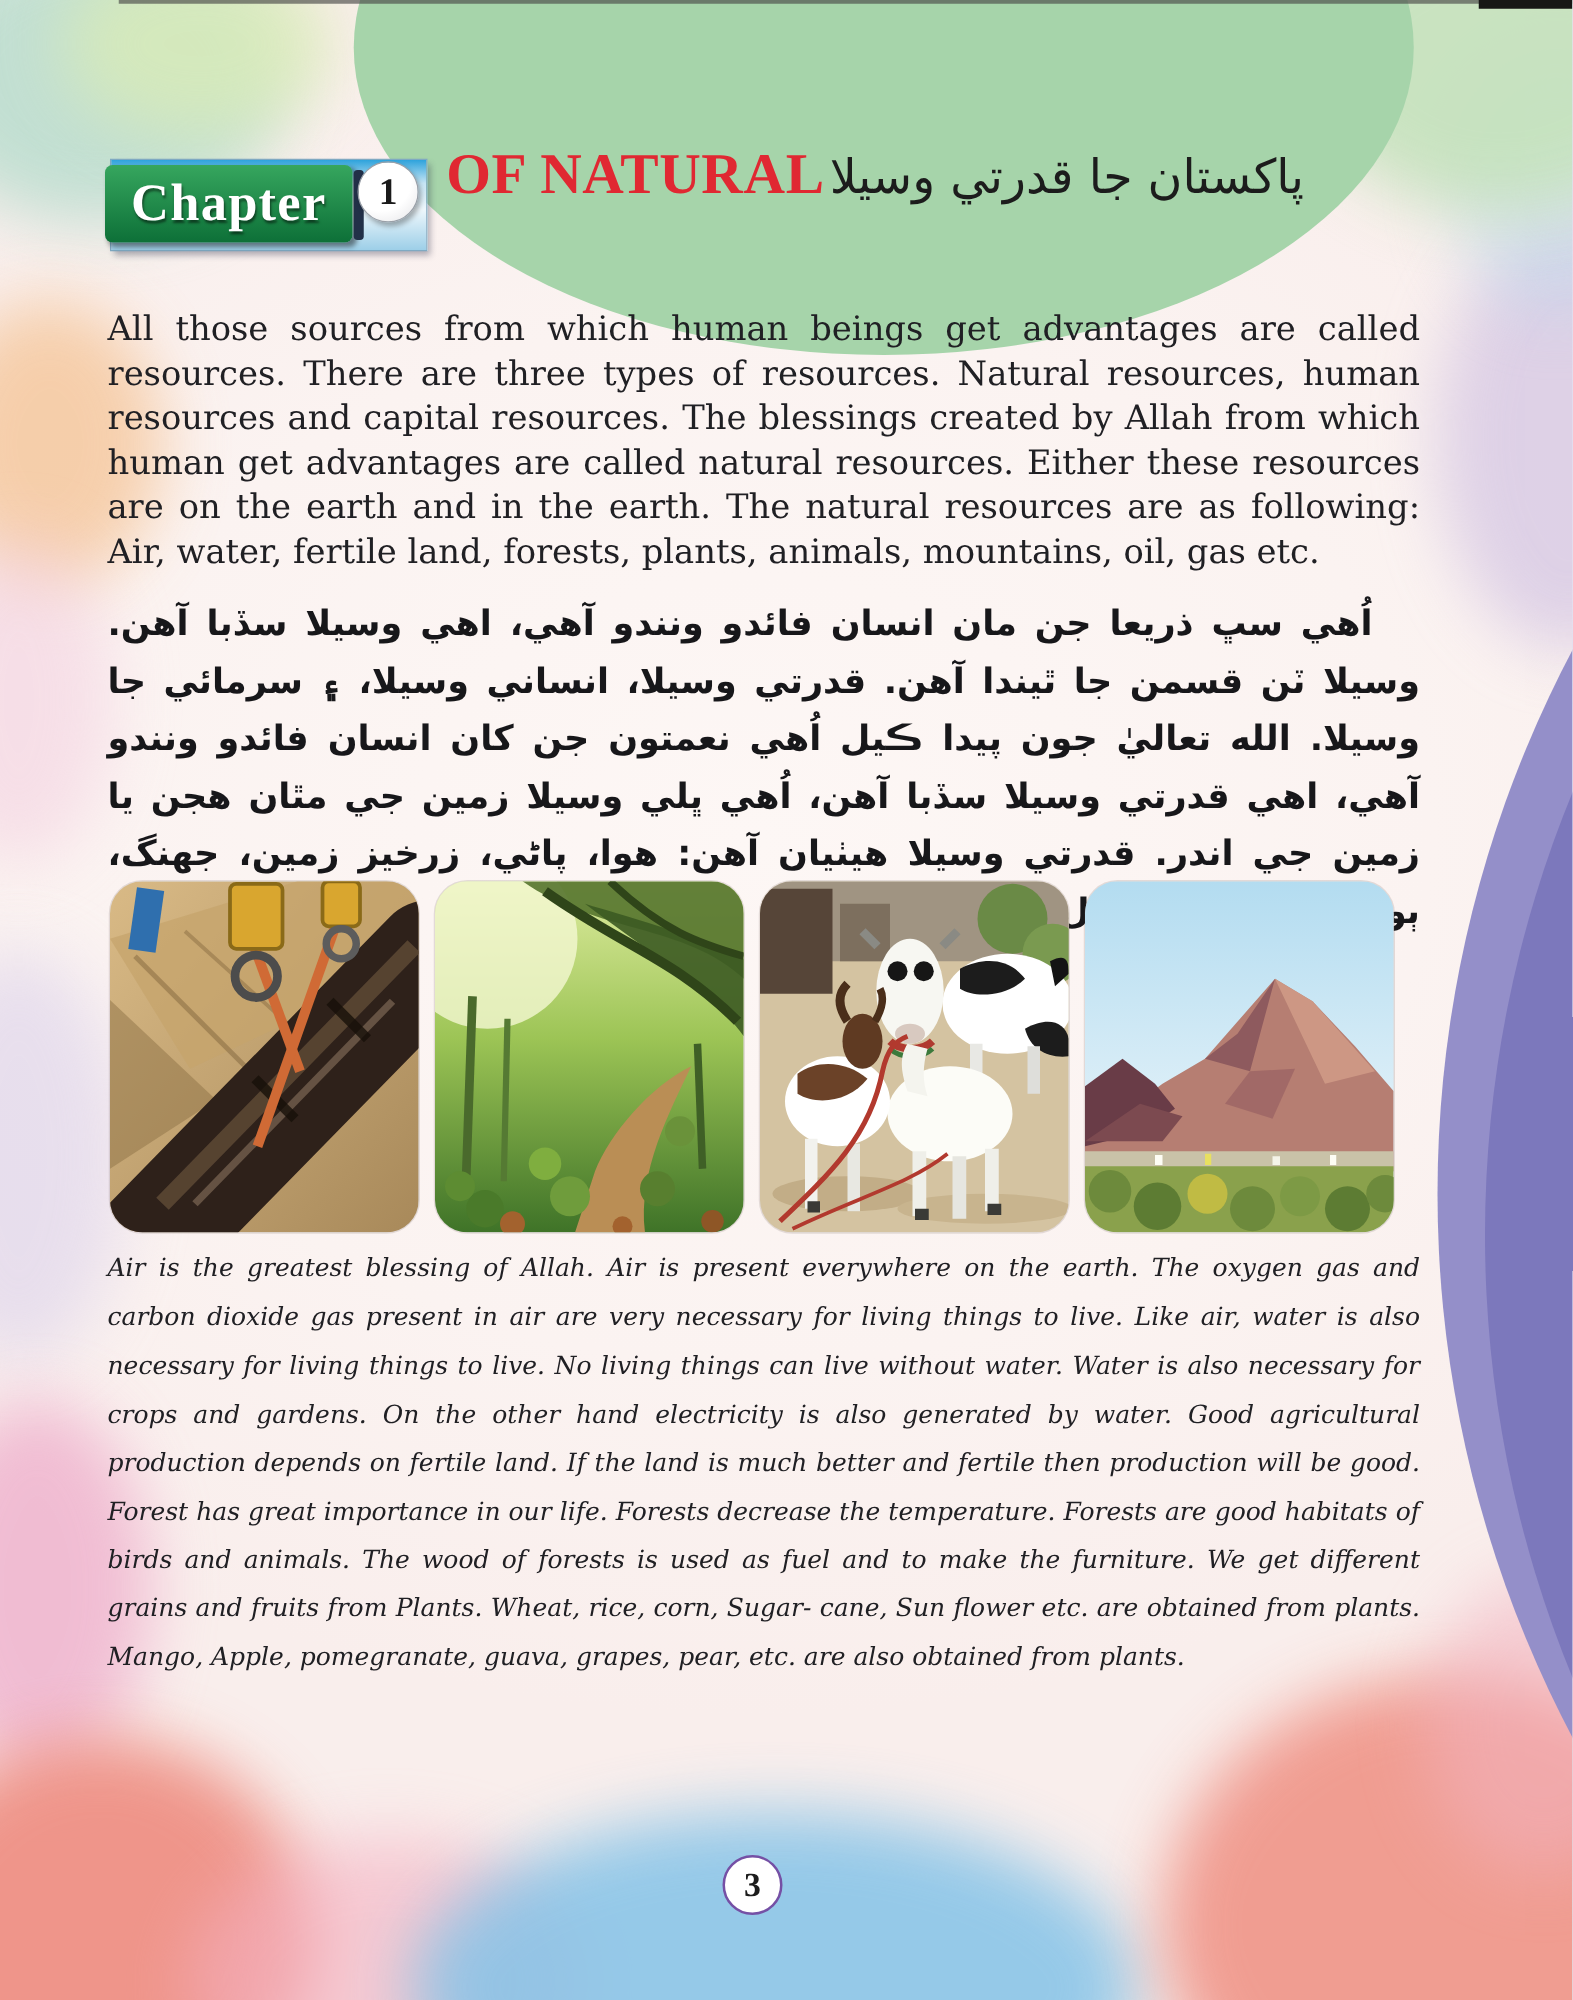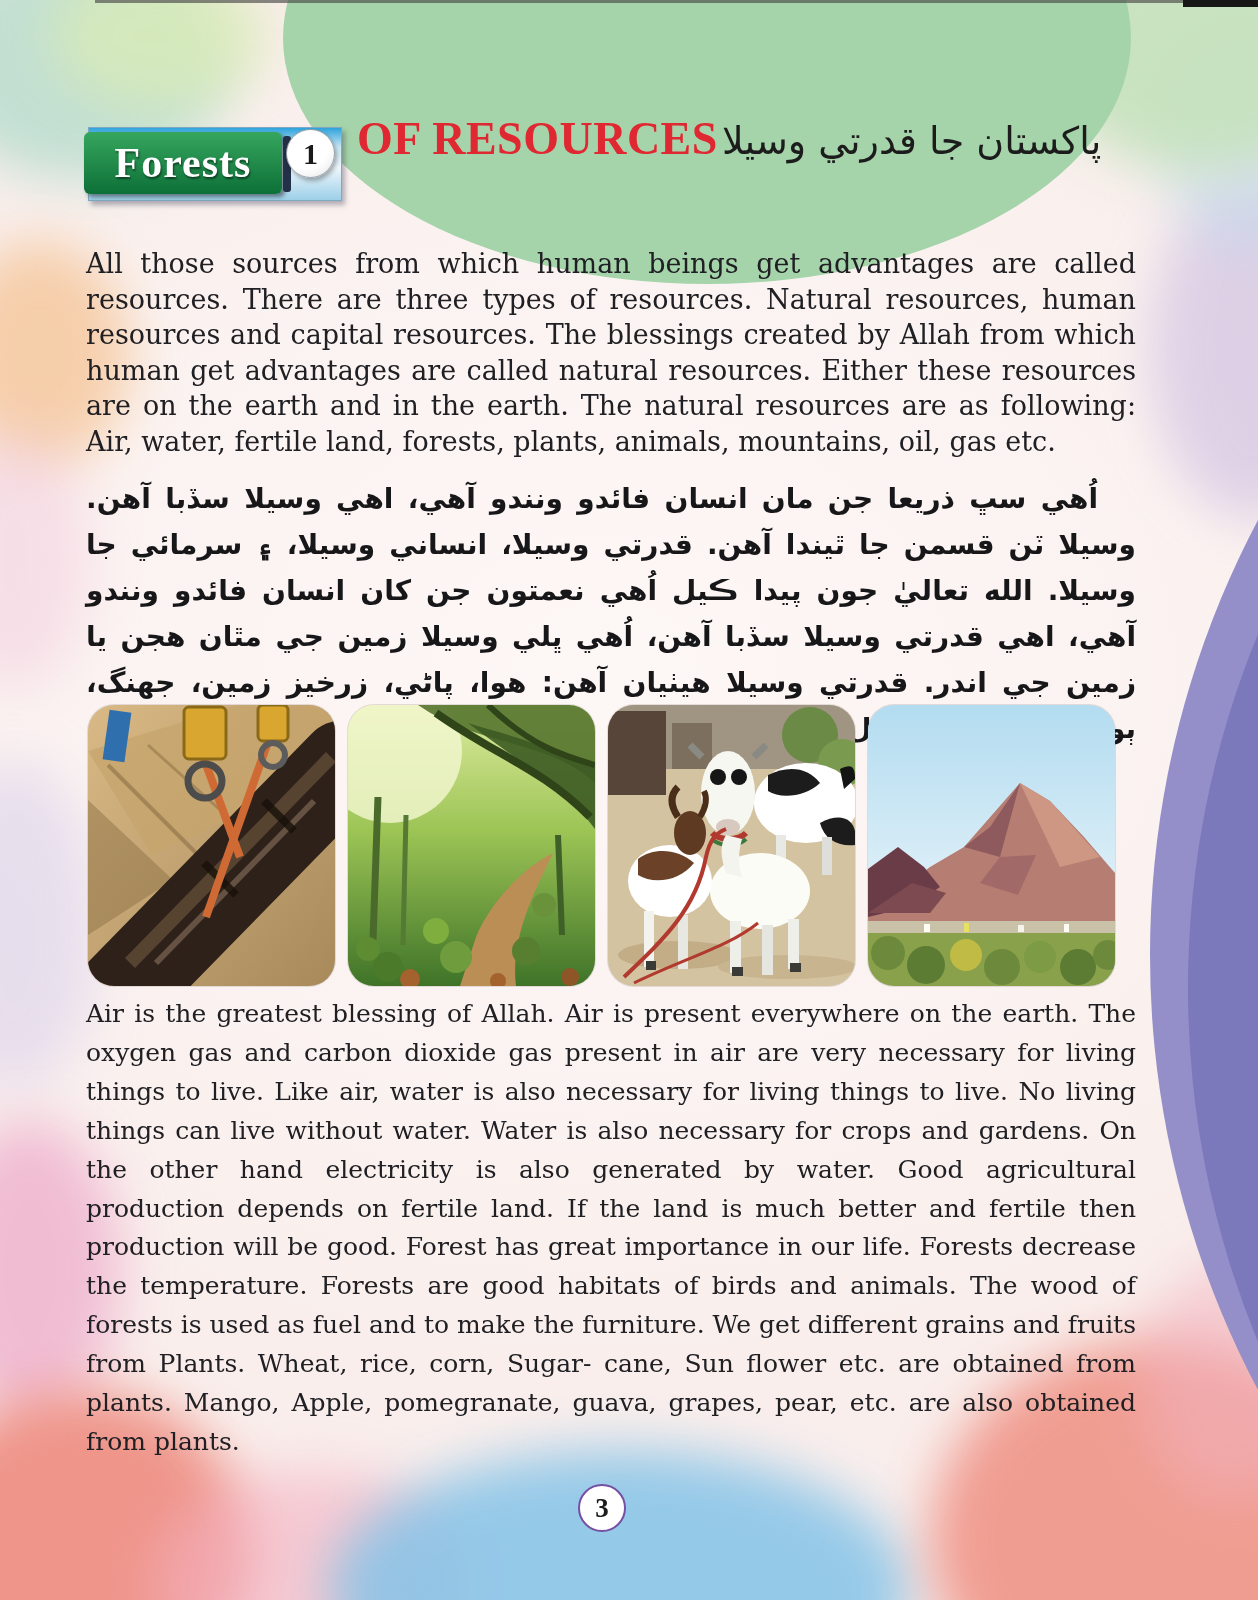--- a/index.html
+++ b/index.html
@@ -51,21 +51,21 @@
   .title { position:absolute; left:357px; top:105px; width:800px;
     font-family:"Liberation Serif",serif; font-weight:bold; line-height:68px; }
   .title .red { color:#e02832; font-size:46px; letter-spacing:.5px; }
   .title .urdu { color:#1c1c1c; font-size:38px; font-family:"DejaVu Sans",sans-serif; font-weight:normal; }
 
   
   .para { position:absolute; left:86px; width:1050px; text-align:justify; color:#202024; }
   .para-en1 { top:246px; font-size:27px; line-height:35.5px; }
   .para-sd  { top:476px; font-size:28px; line-height:46px; direction:rtl;
     font-family:"DejaVu Sans",sans-serif; font-weight:bold; text-indent:38px; color:#17171a; }
-  .para-en2 { top:995px; font-size:25px; line-height:38.9px; }
+  .para-en2 { top:995px; font-size:20px; line-height:38.9px;font-style:italic; }
 
   
   .photos { position:absolute; left:88px; top:705px; display:flex; gap:13px; }
   .photo { width:247px; height:281px; border-radius:26px; overflow:hidden;
     box-shadow:0 0 0 1px rgba(90,70,60,.15); background:#ddd; }
   .photo svg { display:block; }
 
   
   .purple-outer { position:absolute; left:1150px; top:25px; width:1860px; height:1860px;
     border-radius:50%; background:#948fc9; }
@@ -102,30 +102,30 @@
   <div class="wash w-r-pink"></div>
 
   <div class="green-arc"></div>
   <div class="purple-outer"></div>
   <div class="purple-inner"></div>
   <div class="top-line"></div>
   <div class="top-line-dark"></div>
 
   <div class="badge-outer"></div>
   <div class="badge-green">
-    <span>Forests</span>
+    <span>Chapter</span>
   </div>
   <div class="badge-bar"></div>
   <div class="badge-circle">
     <span>1</span>
   </div>
 
   <div class="title">
     <div>
-      <span class="red">OF RESOURCES</span>
+      <span class="red">OF NATURAL</span>
       <span class="urdu">پاکستان جا قدرتي وسيلا</span>
     </div>
   </div>
 
   <div class="para para-en1">All those sources from which human beings get advantages are called resources. There are three types of resources. Natural resources, human resources and capital resources. The blessings created by Allah from which human get advantages are called natural resources. Either these resources are on the earth and in the earth. The natural resources are as following:  Air, water, fertile land, forests, plants, animals, mountains, oil, gas etc.</div>
   <div class="para para-sd">اُهي سڀ ذريعا جن مان انسان فائدو ونندو آهي، اهي وسيلا سڏبا آهن. وسيلا ٽن قسمن جا ٿيندا آهن. قدرتي وسيلا، انساني وسيلا، ۽ سرمائي جا وسيلا. الله تعاليٰ جون پيدا ڪيل اُهي نعمتون جن کان انسان فائدو ونندو آهي، اهي قدرتي وسيلا سڏبا آهن، اُهي ڀلي وسيلا زمين جي مٿان هجن يا زمين جي اندر. قدرتي وسيلا هيٺيان آهن:  هوا، پاڻي، زرخيز زمين، جهنگ، ٻوٽا، جانور، جبل، تيل،گئس وغيره.</div>
 
   <div class="photos">
 
     <figure class="photo" style="margin:0" aria-label="Gas pipeline being lowered into a trench">

